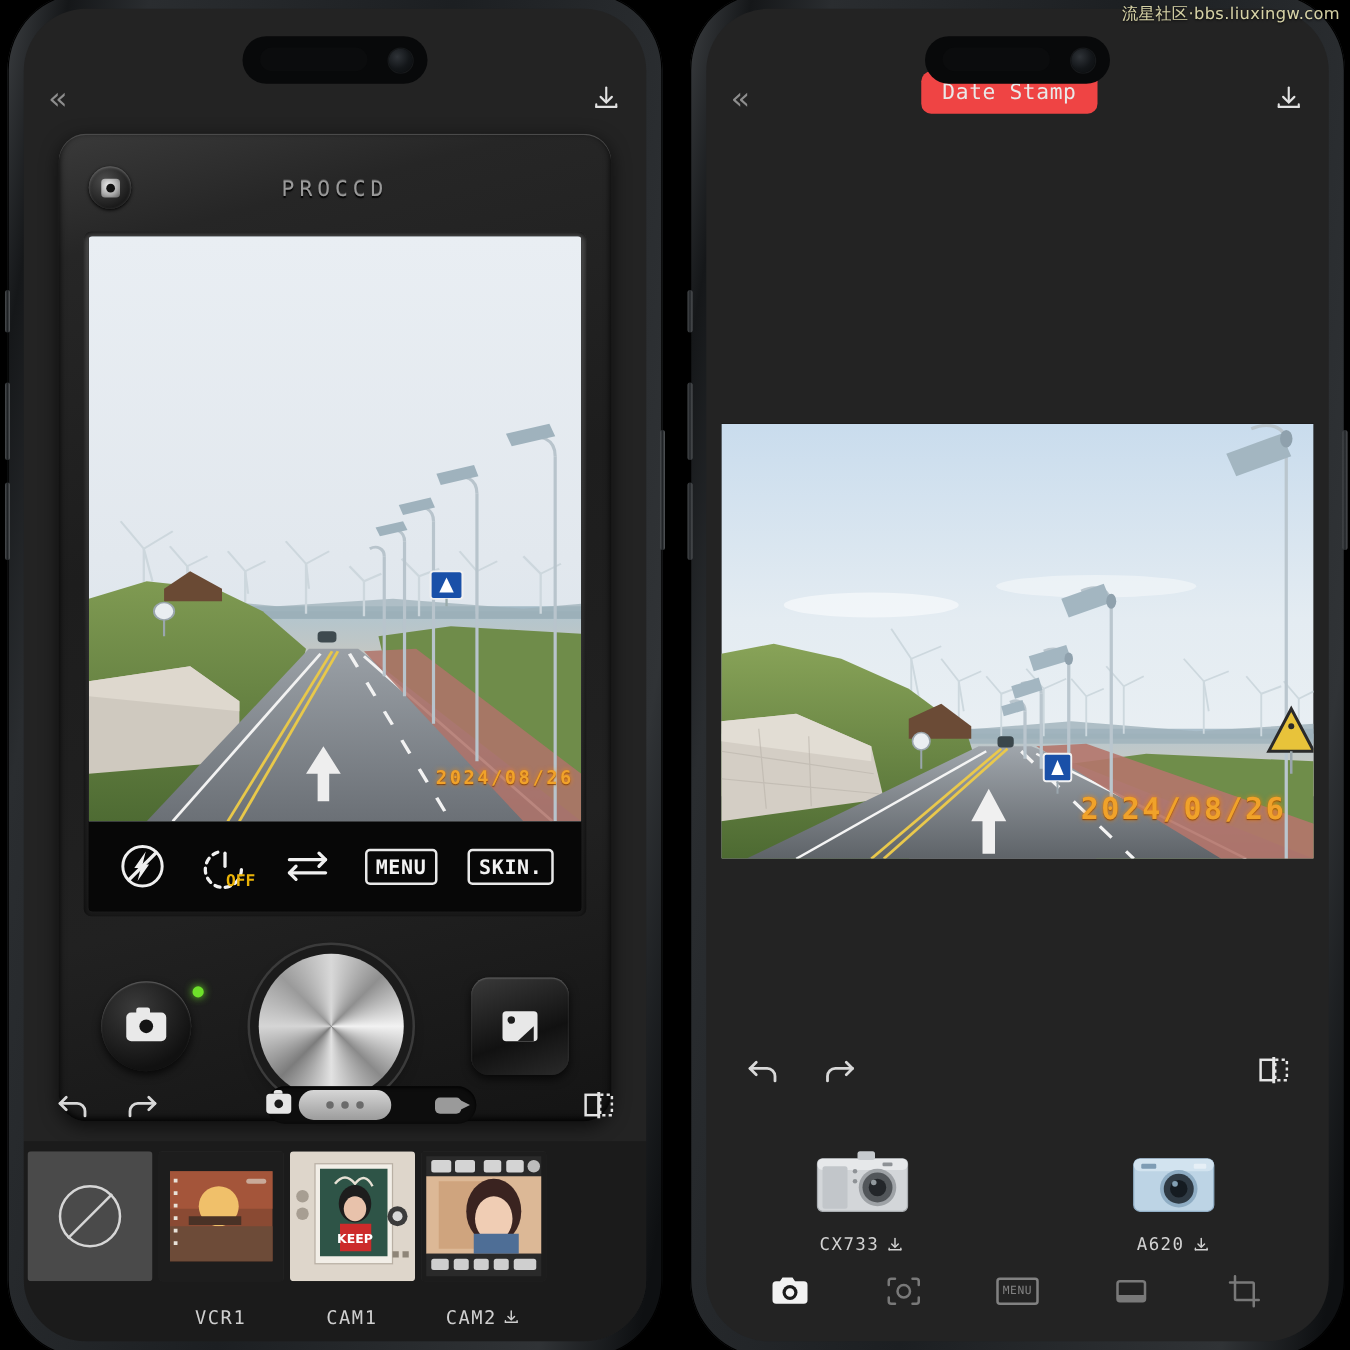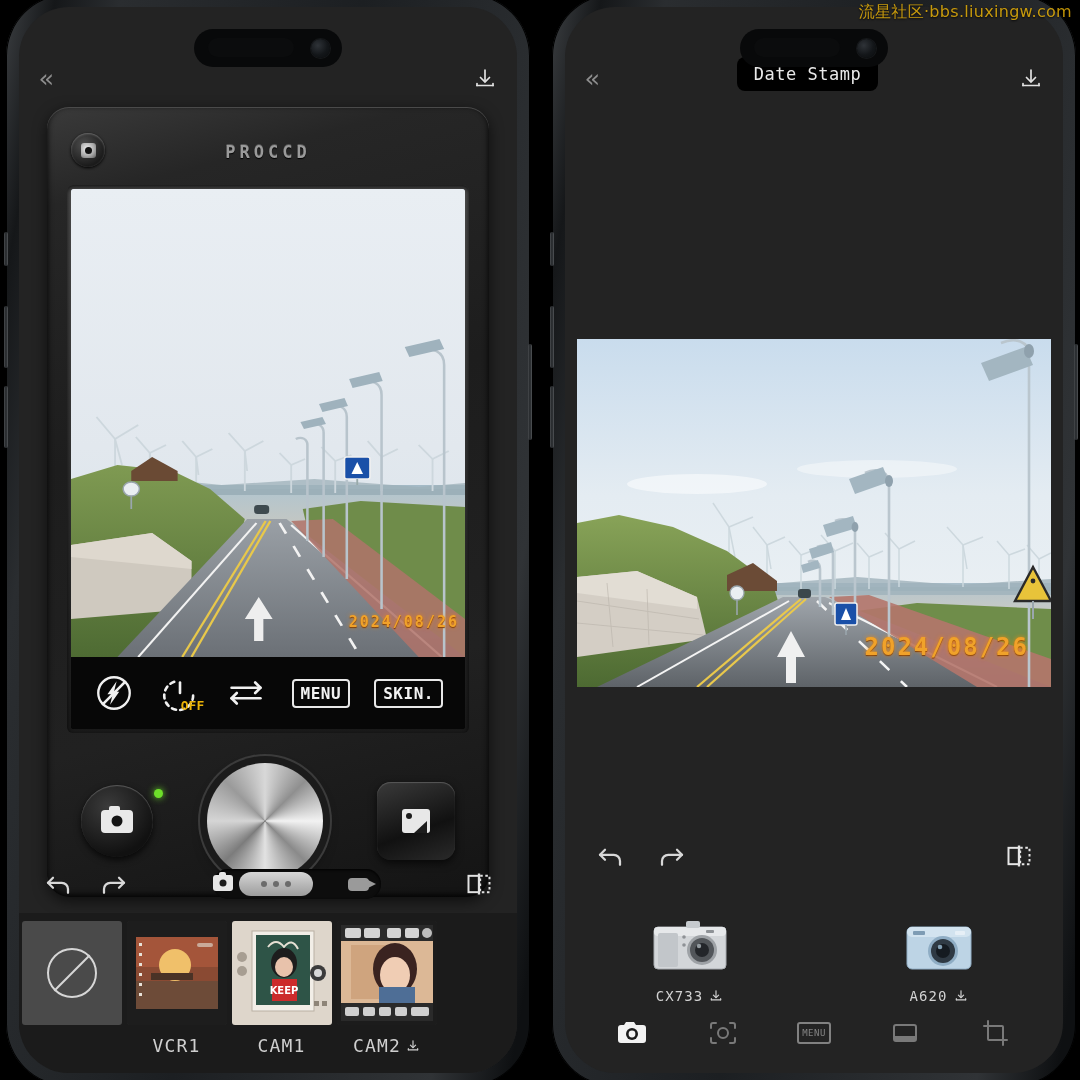--- a/index.html
+++ b/index.html
@@ -8,21 +8,21 @@
     background: #000;
     font-family: "DejaVu Sans Mono", "Liberation Mono", monospace;
     overflow: hidden;
   }
   #stage { position: relative; width: 1080px; height: 1080px; background:#000; }
 
   
   .watermark {
     position: absolute; top: 2px; right: 8px; z-index: 99;
     font-family: "DejaVu Sans", "Liberation Sans", sans-serif;
-    font-size: 16px; color: #eab308; opacity: .82;
+    font-size: 13px; color: #fef9c3; opacity: .82;
     text-shadow: 0 1px 2px #000; letter-spacing: .3px;
   }
 
   
   .phone {
     position: absolute; top: -6px; height: 1092px; width: 524px;
     border-radius: 62px;
     background: linear-gradient(100deg,#3c3f42 0%,#151719 7%,#2a2d30 16%,#1c1f22 50%,#303336 86%,#0e1012 97%);
     padding: 13px;
     box-shadow: 0 0 0 1px #000 inset;
@@ -61,41 +61,40 @@
     position: absolute; top: 0; left: 0; right: 0; height: 92px;
     display: flex; align-items: flex-end; padding: 0 20px 8px 20px;
     z-index: 25;
   }
   .chev-back { font-size: 25px; color: #8d8d8d; letter-spacing:-4px; line-height:1; cursor:pointer;}
   .spacer { flex: 1; }
   .dl-ico { width: 24px; height: 24px; }
   .dl-ico svg { width:100%; height:100%; display:block; }
 
   .pill {
-    background: #000000; color: #e9e9e9;
+    background: #ef4444; color: #e9e9e9;
     font-size: 17px; padding: 7px 17px; border-radius: 8px;
     letter-spacing: .5px;
   }
 
   
   .cam-body {
     position: absolute; left: 28px; right: 28px; top: 100px;
     height: 790px; border-radius: 22px;
     background: linear-gradient(165deg,#3a3a3a 0%,#262626 11%,#1d1d1d 40%,#212121 72%,#141414 100%);
     box-shadow: inset 0 1px 0 #4a4a4a, inset 0 -2px 6px #000, 0 4px 14px rgba(0,0,0,.6);
     padding: 14px;
   }
   .cam-top {
     position: relative; height: 62px;
     display: flex; align-items: center; justify-content: center;
   }
   .brand {
     color: #9a9a9a; font-size: 17px; letter-spacing: 4px;
     text-shadow: 0 1px 1px #000, 0 -1px 0 #555;
-    font-weight: bold;
   }
   .screw {
     position: absolute; left: 10px; top: 12px;
     width: 34px; height: 34px; border-radius: 50%;
     background: radial-gradient(circle at 38% 34%, #4d4d4d, #1b1b1b 70%);
     box-shadow: inset 0 1px 2px #6a6a6a, 0 1px 3px #000;
     display:flex; align-items:center; justify-content:center;
   }
   .screw i {
     width: 15px; height: 15px; border-radius: 3px;
@@ -228,21 +227,21 @@
     width:100px; height:104px; background:#4a4a4a;
     display:flex; align-items:center; justify-content:center;
   }
   .f-none .slash {
     width: 50px; height: 50px; border-radius:50%; border:2px solid #d6d6d6; position:relative;
   }
   .f-none .slash::after{
     content:""; position:absolute; left:50%; top:-2px; width:2px; height:50px;
     background:#d6d6d6; transform: translateX(-50%) rotate(45deg); transform-origin:center;
   }
-  .f-label { margin-top: 10px; font-size: 18px; color:#cfcfcf; letter-spacing: 1.2px; display:flex; align-items:center; gap:5px; }
+  .f-label { margin-top: 20px; font-size: 15px; color:#cfcfcf; letter-spacing: 1.2px; display:flex; align-items:center; gap:5px; }
   .f-label.sel { color: #e2b13c; }
   .f-dl { width: 14px; height: 14px; }
   .f-dl svg{width:100%;height:100%;display:block;}
 
   
   .editor-photo {
     position: absolute; left: 12px; right: 12px; top: 332px; height: 348px;
     background:#000; overflow:hidden;
   }
   .ed-lower {

